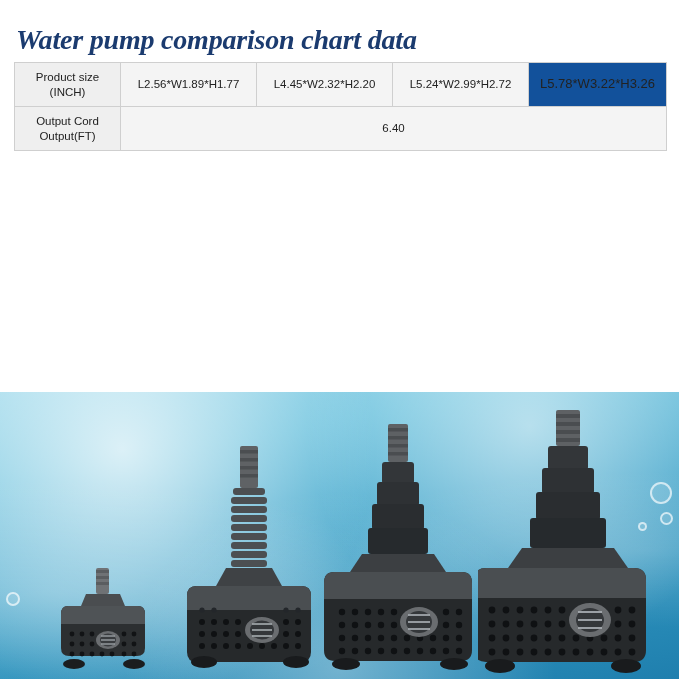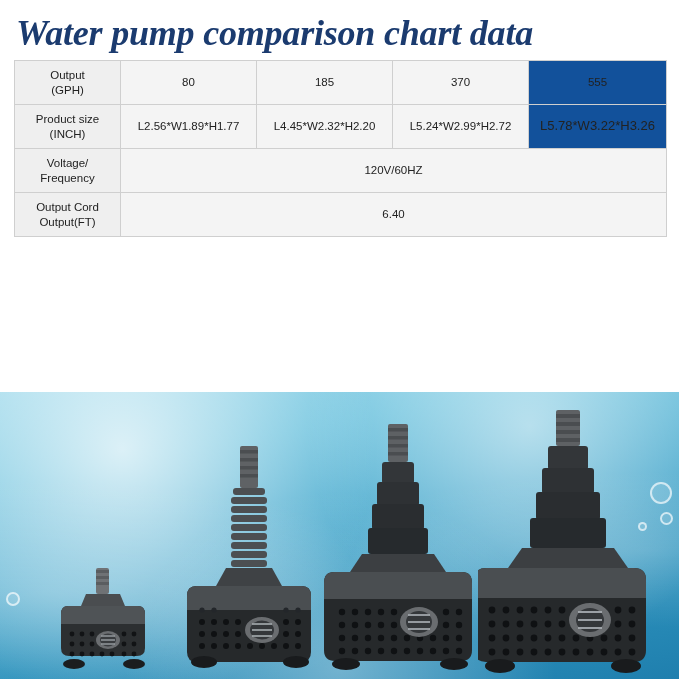--- a/index.html
+++ b/index.html
@@ -11,24 +11,24 @@
     background: #ffffff;
     overflow: hidden;
     position: relative;
   }
 
   
   .title {
     font-family: "Liberation Serif", serif;
     font-style: italic;
     font-weight: bold;
-    font-size: 36px;
+    font-size: 28px;
     color: #1b3b6f;
     letter-spacing: -0.2px;
-    padding: 12px 10px 6px 16px;
+    padding: 24px 10px 6px 16px;
     white-space: nowrap;
   }
 
   
   .table-wrap {
     padding: 0 10px 0 14px;
   }
   table.spec {
     border-collapse: collapse;
     width: 652px;
@@ -121,50 +121,33 @@
       <col class="col-label">
         <col class="col-a">
         <col class="col-b">
         <col class="col-c">
         <col class="col-hl">
     </colgroup>
     <tbody>
 
 
 
-      <tr>
-        <td class="rowhead">
-          <span>Output</span><br>
-          <span>(GPH)</span>
-        </td>
-        <td class="val">80</td>
-        <td class="val">185</td>
-        <td class="val">370</td>
-        <td class="hl">555</td>
-      </tr>
 
 
       <tr>
         <td class="rowhead small">
           <span>Product size</span><br>
           <span>(INCH)</span>
         </td>
         <td class="val small">L2.56*W1.89*H1.77</td>
         <td class="val small">L4.45*W2.32*H2.20</td>
         <td class="val small">L5.24*W2.99*H2.72</td>
         <td class="hl small">L5.78*W3.22*H3.26</td>
       </tr>
 
-      <tr>
-        <td class="rowhead">
-          <span>Voltage/</span><br>
-          <span>Frequency</span>
-        </td>
-        <td class="merged" colspan="4">120V/60HZ</td>
-      </tr>
 
       <tr>
         <td class="rowhead">
           <span>Output Cord</span><br>
           <span>Output(FT)</span>
         </td>
         <td class="merged" colspan="4">6.40</td>
       </tr>
     </tbody>
   </table>

